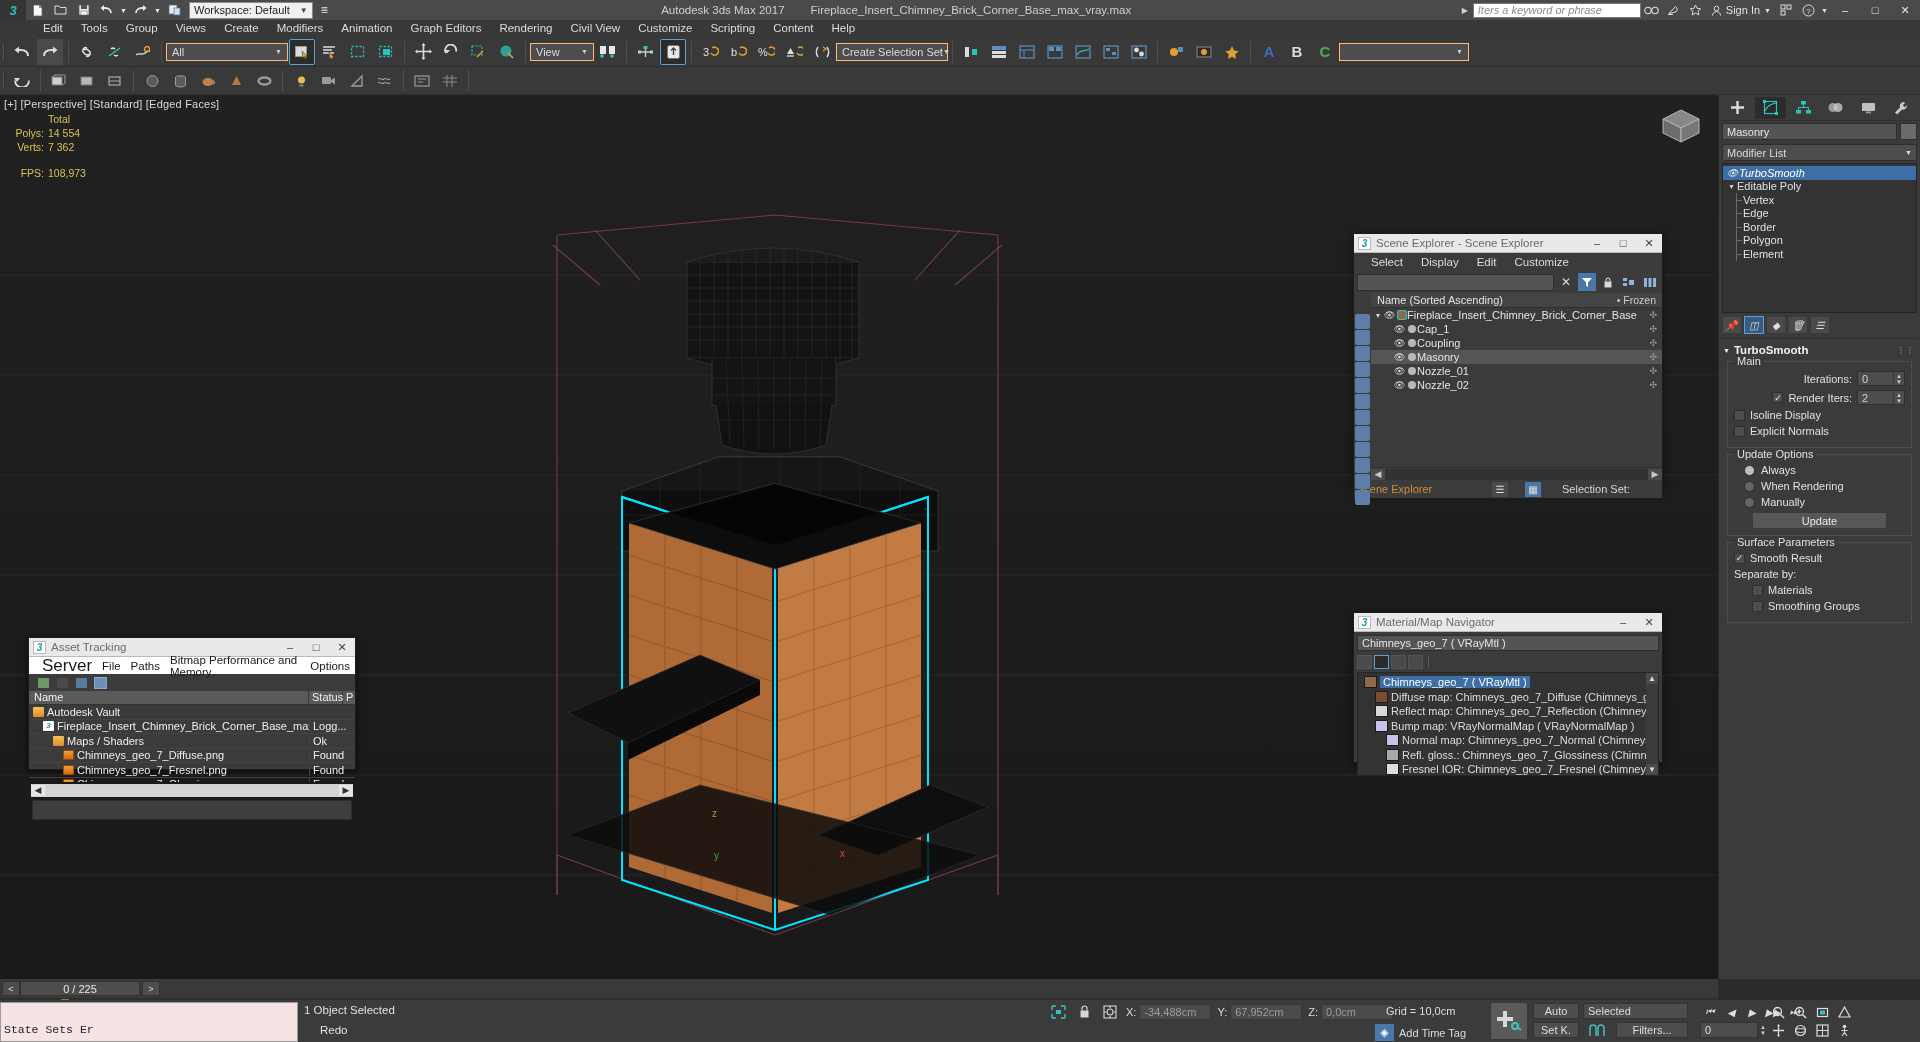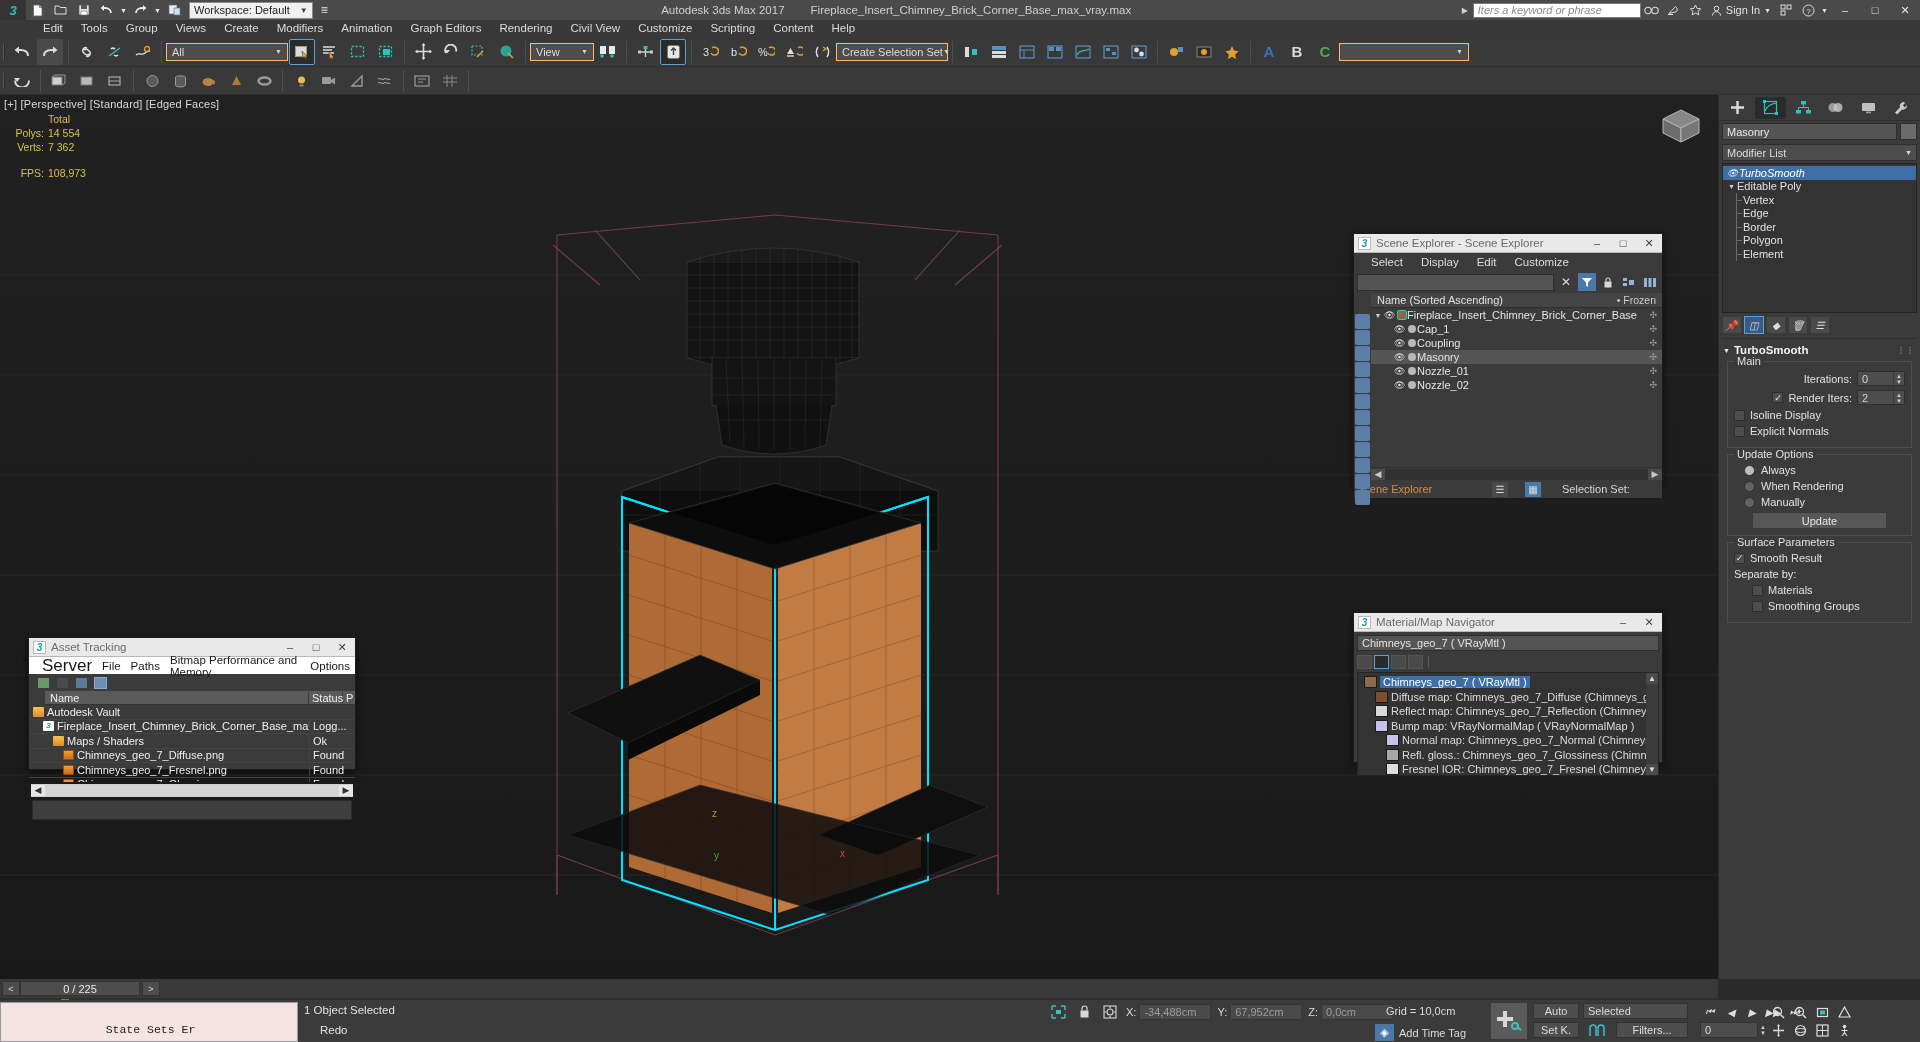--- a/index.html
+++ b/index.html
@@ -161,23 +161,22 @@
   .mn-row.root .selbg{background:#3d6ea5;padding:0 3px;}
   .mn-vscroll{width:12px;background:#3b3b3b;display:flex;flex-direction:column;justify-content:space-between;}
   .mn-vscroll i{height:11px;background:#4a4a4a;color:#ddd;font-size:8px;display:flex;align-items:center;justify-content:center;}
 
   
   #asset-tracking{left:28px;top:637px;width:328px;height:133px;background:#3b3b3b;}
   .at-tools{height:17px;display:flex;align-items:center;gap:6px;padding:2px 8px;}
   .at-tools i{width:13px;height:12px;display:block;background:#4b4b4b;border:1px solid #3a3a3a;}
   .at-tools i.on{background:#6f8db5;border-color:#89a9cf;}
   .at-head{
-    height:14px;background:#5a5a5a;display:flex;align-items:center;font-size:11px;color:#f0f0f0;
+    height:14px;background:#5a5a5a;display:flex;font-size:11px;color:#f0f0f0;
     border-bottom:1px solid #333;
-    margin-left:16px;
   }
   .at-head .c1{flex:1;padding-left:5px;border-right:1px solid #3a3a3a;}
   .at-head .c2{width:34px;padding-left:3px;border-right:1px solid #3a3a3a;}
   .at-head .c3{width:12px;padding-left:3px;}
   .at-rows{height:77px;overflow:hidden;}
   .at-row{height:14.5px;display:flex;align-items:center;font-size:11px;color:#eee;border-bottom:1px solid #434343;}
   .at-row .n{flex:1;display:flex;align-items:center;gap:3px;overflow:hidden;white-space:nowrap;}
   .at-row .s{width:34px;border-left:1px solid #434343;padding-left:3px;}
   .at-row .p{width:12px;border-left:1px solid #434343;}
   .fi{width:11px;height:10px;display:block;flex:none;border-radius:1px;}
@@ -236,21 +235,21 @@
   .ts-track{flex:1;height:19px;}
   .trackbar{position:absolute;left:0;top:998px;width:1718px;height:20px;background:#2f2f2f;display:flex;align-items:center;}
   .tb-ic{width:22px;height:20px;display:flex;align-items:center;justify-content:center;color:#3fc0c0;font-size:12px;}
   .tb-ruler{flex:1;height:20px;position:relative;overflow:hidden;}
   .tb-key{position:absolute;left:39px;top:1px;width:8px;height:17px;background:#cfc04a;border:1px solid #8a7f2a;}
 
   
   .statusbar{position:absolute;left:0;top:1000px;width:1920px;height:42px;background:#3b3b3b;}
   .sb-left{position:absolute;left:0;top:2px;width:298px;height:40px;background:#f6e4e4;border:1px solid #9a9a9a;}
   .sb-left .l1{height:20px;}
-  .sb-left .l2{height:18px;padding-left:3px;font-family:"Liberation Mono",monospace;font-size:11.5px;color:#222;text-align:center;}
+  .sb-left .l2{height:18px;padding-left:3px;font-family:"Liberation Mono",monospace;font-size:11.5px;color:#222;}
   .sb-msg{position:absolute;left:304px;top:4px;width:540px;font-size:11.5px;color:#e2e2e2;}
   .sb-msg2{position:absolute;left:304px;top:24px;width:540px;font-size:11.5px;color:#e2e2e2;margin-left:16px;}
   .sb-coords{position:absolute;left:1048px;top:3px;display:flex;align-items:center;gap:6px;}
   .sb-coords .ic{width:20px;height:17px;display:flex;align-items:center;justify-content:center;color:#e0e0e0;font-size:12px;}
   .sb-coords .ic.teal{color:#3fc0c0;}
   .sb-coords .axis{display:flex;align-items:center;gap:3px;font-size:11px;color:#dcdcdc;}
   .sb-coords .axis .f{width:72px;height:16px;background:#4a4a4a;border:1px solid #363636;color:#9d9d9d;display:flex;align-items:center;padding:0 4px;font-size:11px;}
   .sb-grid{position:absolute;left:1386px;top:5px;font-size:11px;color:#dcdcdc;}
   .sb-tag{position:absolute;left:1375px;top:24px;display:flex;align-items:center;gap:5px;font-size:11px;color:#dcdcdc;}
   .sb-tag .bx{width:19px;height:17px;background:#4a78a8;display:flex;align-items:center;justify-content:center;color:#fff;font-size:11px;}

